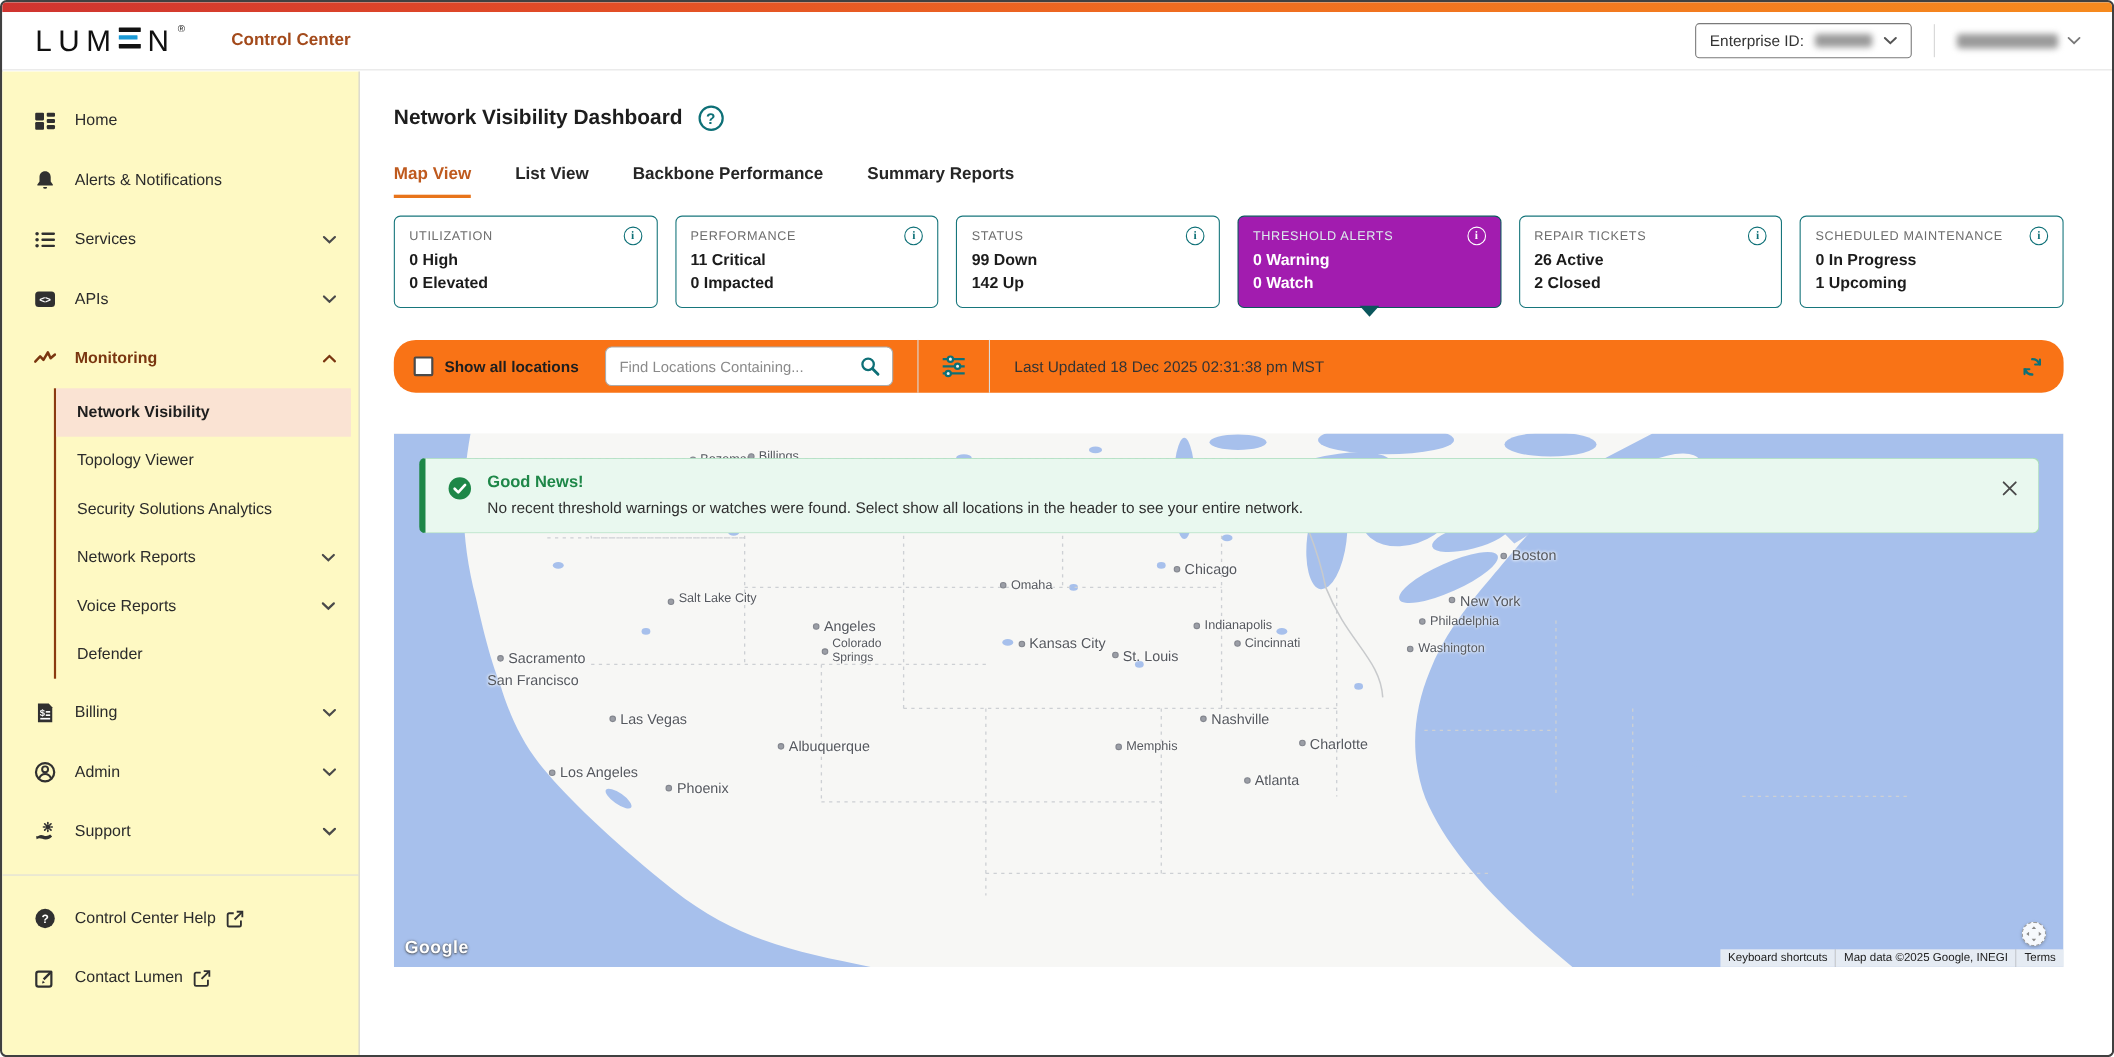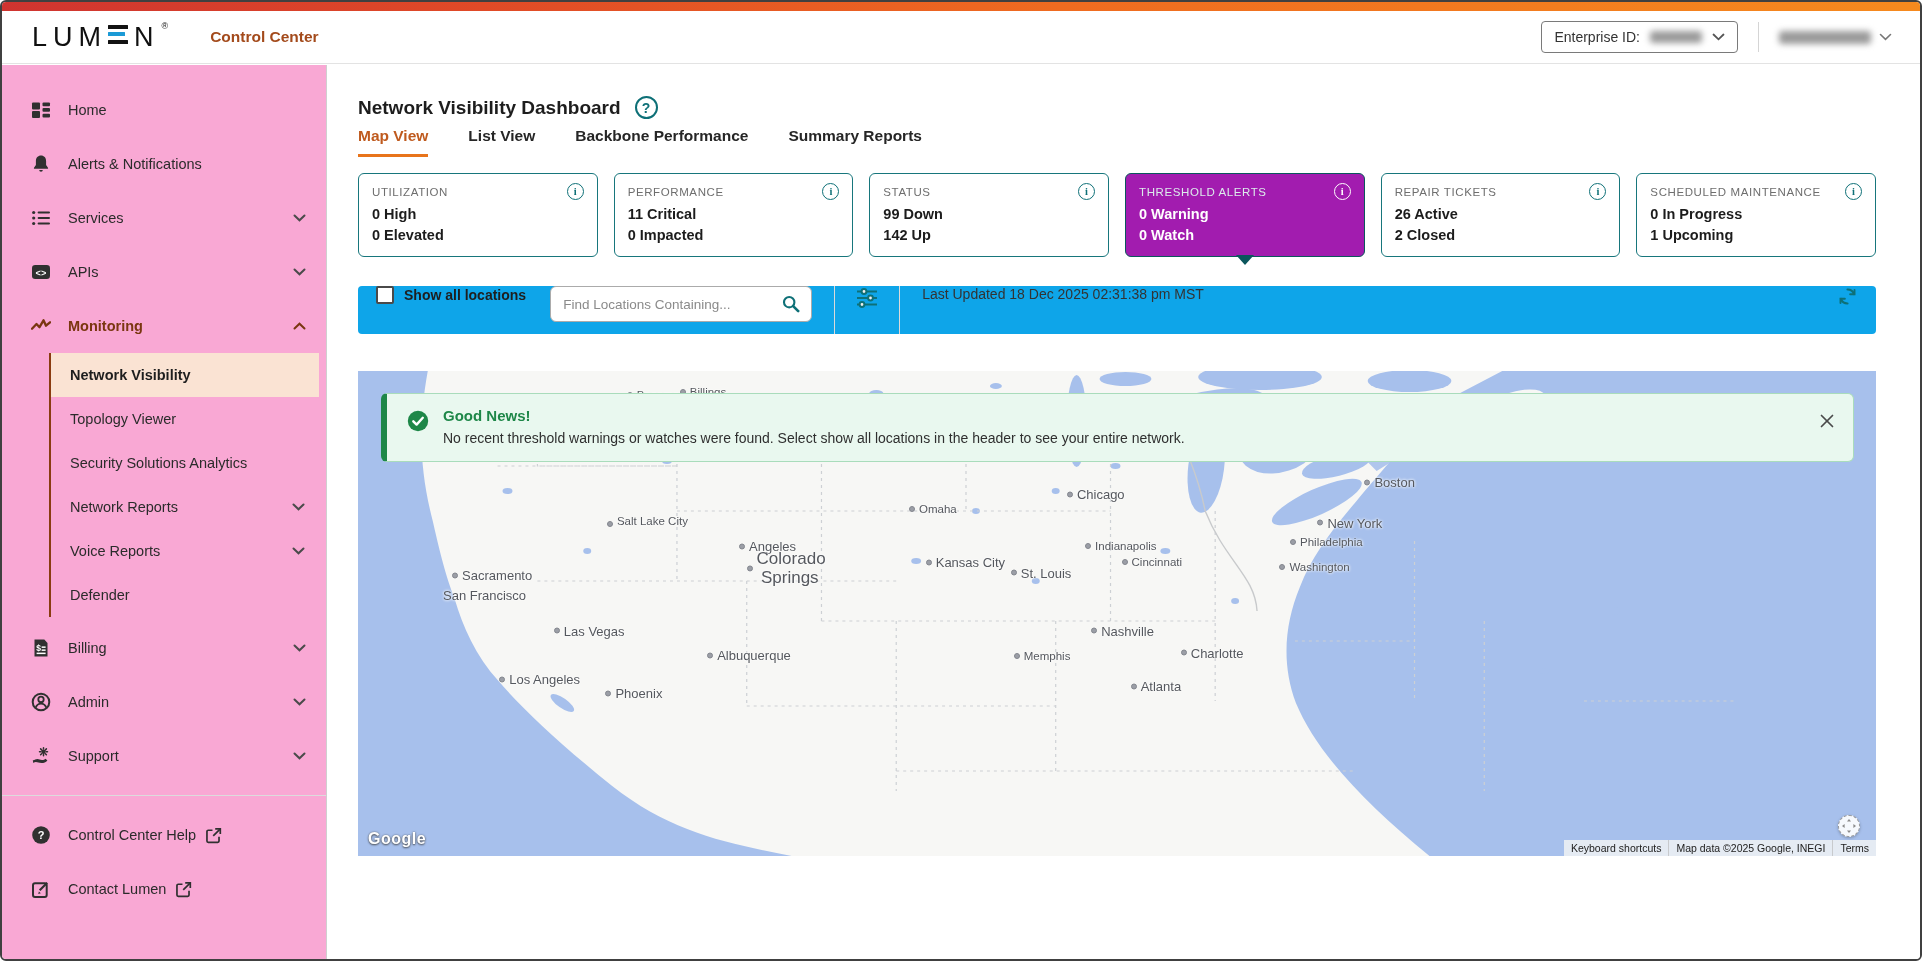--- a/index.html
+++ b/index.html
@@ -22,58 +22,58 @@
   .blur-chip { display:inline-block; background:#9a9a9a; border-radius:3px; filter:blur(3px); }
   .chip-ent { width:52px; height:12px; }
   .chip-user { width:92px; height:13px; }
   .hdr-div { width:1px; height:30px; background:#d5d5d5; margin:0 20px; }
   .user-menu { display:flex; align-items:center; gap:8px; cursor:pointer; }
   .chev { display:inline-flex; }
   .chev svg { display:block; }
   .chev.up { transform:rotate(180deg); }
 
   
-  .sidebar { position:absolute; top:63px; left:0; width:325px; bottom:0; background:#f9a8d4; border-right:1px solid #cfcfcf; padding-top:18px; }
+  .sidebar { position:absolute; top:63px; left:0; width:325px; bottom:0; background:#fef9c3; border-right:1px solid #cfcfcf; padding-top:18px; }
   .side-item { display:flex; align-items:center; height:54px; padding:0 20px 0 28px; font-size:14.5px; color:#2b2b2b; cursor:pointer; }
   .side-item .ic { width:21px; height:21px; margin-right:17px; display:flex; align-items:center; justify-content:center; color:#303030; flex:0 0 auto; }
   .side-item .cv { margin-left:auto; }
   .side-item.monitoring { color:#7a3610; font-weight:bold; }
   .side-item.monitoring .ic { color:#7a3610; }
   .submenu { margin:0 0 4px 47px; border-left:2px solid #8a3b10; }
   .sub-item { display:flex; align-items:center; height:44px; padding-left:19px; margin-right:7px; font-size:14.5px; color:#2b2b2b; cursor:pointer; }
   .sub-item.active { background:#fae3d3; font-weight:bold; color:#1e1e1e; }
   .sub-item .cv { margin-left:auto; margin-right:14px; }
   .side-divider { border-top:1px solid #dcdcdc; margin:12px 0; }
   .ext { margin-left:9px; display:inline-flex; }
 
   
   .main { position:absolute; top:63px; left:326px; right:0; bottom:0; background:#fff; padding:0 44px 0 30px; overflow:hidden; }
   .page-title-row { margin-top:31px; display:flex; align-items:center; gap:14px; }
   .page-title { font-size:19px; font-weight:bold; color:#1d1d1d; }
   .qmark { width:23px; height:23px; border:2px solid #0e7077; border-radius:50%; color:#0e7077; font-weight:bold; font-size:14px; display:flex; align-items:center; justify-content:center; cursor:pointer; }
-  .tabs { margin-top:8px; display:flex; gap:40px; }
+  .tabs { margin-top:31px; display:flex; gap:40px; }
   .tab { font-size:15.5px; font-weight:bold; color:#262626; padding-bottom:9px; cursor:pointer; }
   .tab.active { color:#bf5a1e; border-bottom:3px solid #e8741b; }
 
   
   .cards { margin-top:16px; display:flex; gap:16px; }
   .card { position:relative; flex:1; border:1px solid #17767c; border-radius:6px; background:#fff; padding:9px 13px 10px; cursor:pointer; }
   .card-head { display:flex; align-items:flex-start; justify-content:space-between; }
   .card-label { font-size:11.5px; letter-spacing:0.6px; color:#6e6e6e; padding-top:3px; }
   .info-icon { width:17px; height:17px; border:1.6px solid #0e7077; border-radius:50%; color:#0e7077; font-size:10.5px; font-weight:bold; font-family:"Liberation Serif",serif; display:flex; align-items:center; justify-content:center; cursor:pointer; }
   .card-line { font-size:14.5px; font-weight:bold; color:#1c1c1c; line-height:1.45; }
   .card-line.first { margin-top:4px; }
   .card.selected { background:#a21caf; border-color:#0b565c; }
   .card.selected .card-label { color:#dcebec; }
   .card.selected .card-line { color:#fff; }
   .card.selected .info-icon { border-color:#fff; color:#fff; }
   .card.selected::after { content:''; position:absolute; left:50%; bottom:-9px; margin-left:-9px; border-left:9px solid transparent; border-right:9px solid transparent; border-top:10px solid #0b565c; }
 
   
-  .filter-bar { margin-top:29px; height:48px; background:#0ea5e9; border-radius:4px; display:flex; align-items:flex-start; padding:0 18px; }
+  .filter-bar { margin-top:29px; height:48px; background:#f97316; border-radius:20px; display:flex; align-items:center; padding:0 18px; }
   .chk-group { display:flex; align-items:center; gap:10px; cursor:pointer; }
   .chk { width:18px; height:18px; border:2px solid #4a4a4a; border-radius:2px; background:#fff; }
   .chk-label { font-size:14px; font-weight:bold; color:#1e1e1e; }
   .search-box { margin-left:24px; width:262px; height:36px; background:#fff; border:1px solid #ababab; border-radius:6px; display:flex; align-items:center; padding:0 10px 0 12px; }
   .search-box input { flex:1; border:none; outline:none; font-size:13.5px; color:#333; font-family:"Liberation Sans",sans-serif; background:transparent; }
   .search-box input::placeholder { color:#8a8a8a; }
   .fb-div { width:1px; align-self:stretch; background:#dadada; }
   .fb-div.m1 { margin-left:22px; }
   .sliders { margin:0 20px; cursor:pointer; display:flex; }
   .last-updated { margin-left:22px; font-size:14px; color:#333; }
@@ -81,21 +81,21 @@
 
   
   .map { position:relative; margin-top:37px; height:485px; background:#f7f7f5; overflow:hidden; }
   .map svg.geo { position:absolute; inset:0; width:100%; height:100%; }
   .cities { position:absolute; inset:0; }
   .city { position:absolute; display:flex; align-items:center; gap:4px; white-space:nowrap; font-size:13px; color:#55585e; text-shadow:0 0 3px #fff,0 0 3px #fff; transform:translateY(-50%); }
   .city .dot { width:6px; height:6px; border-radius:50%; background:#9b9ea6; border:1px solid #83868e; flex:0 0 auto; }
   .city.sm { font-size:11.5px; }
   .city.right { flex-direction:row-reverse; transform:translate(-100%,-50%); }
   .city.wrap { white-space:normal; }
-  .city.wrap .nm { width:62px; line-height:1.15; font-size:17px;text-align:right; }
+  .city.wrap .nm { width:62px; line-height:1.15; font-size:11px; }
 
   
   .banner { position:absolute; left:23px; right:22px; top:22px; background:#e9f8ef; border:1px solid #a9dcbb; border-left:6px solid #1e8748; border-radius:6px; padding:13px 18px 15px 20px; display:flex; }
   .banner-ic { margin-top:3px; flex:0 0 auto; }
   .banner-body { margin-left:14px; }
   .banner-title { color:#1e8748; font-weight:bold; font-size:15px; }
   .banner-msg { margin-top:6px; font-size:14px; color:#2f2f2f; }
   .banner-close { margin-left:auto; align-self:flex-start; margin-top:6px; cursor:pointer; display:flex; }
 
   

